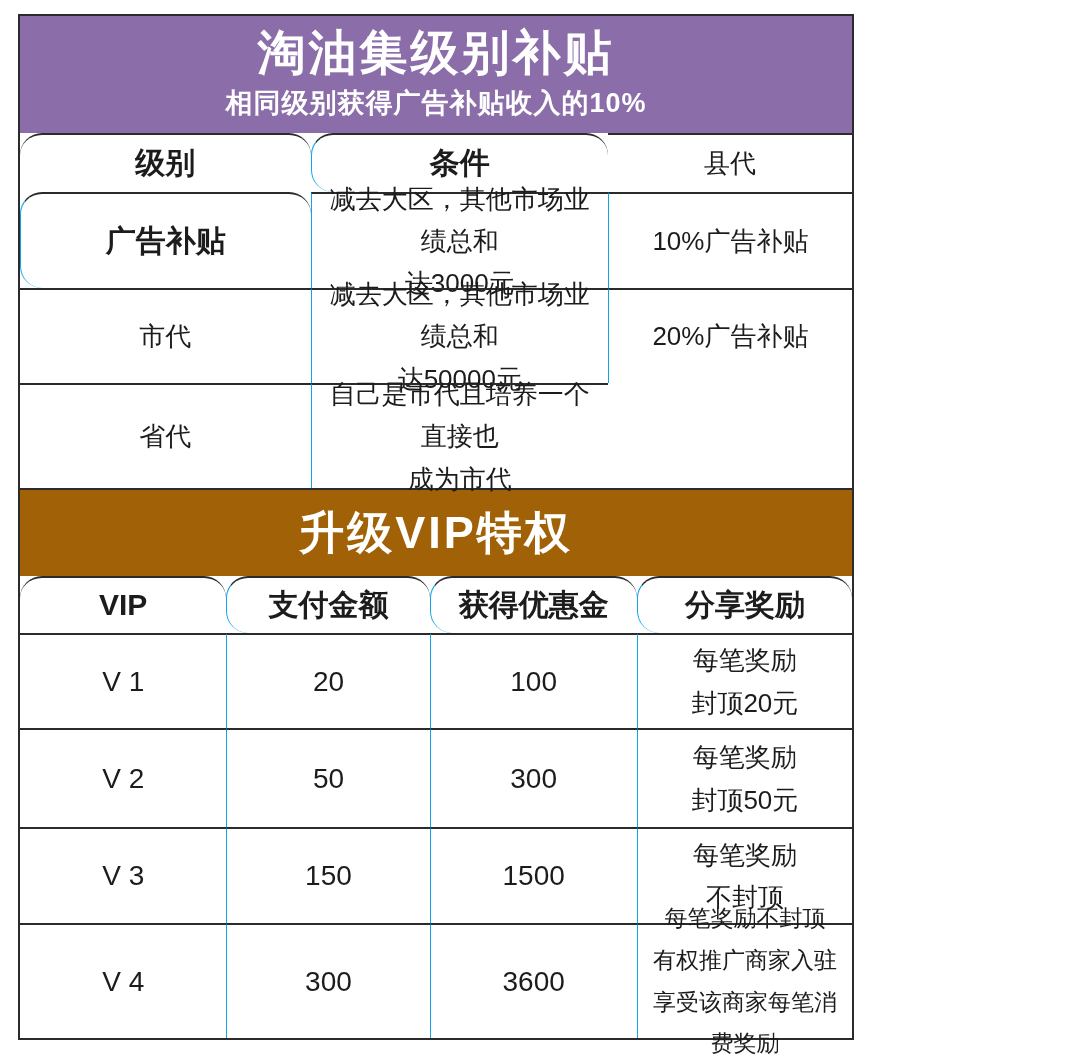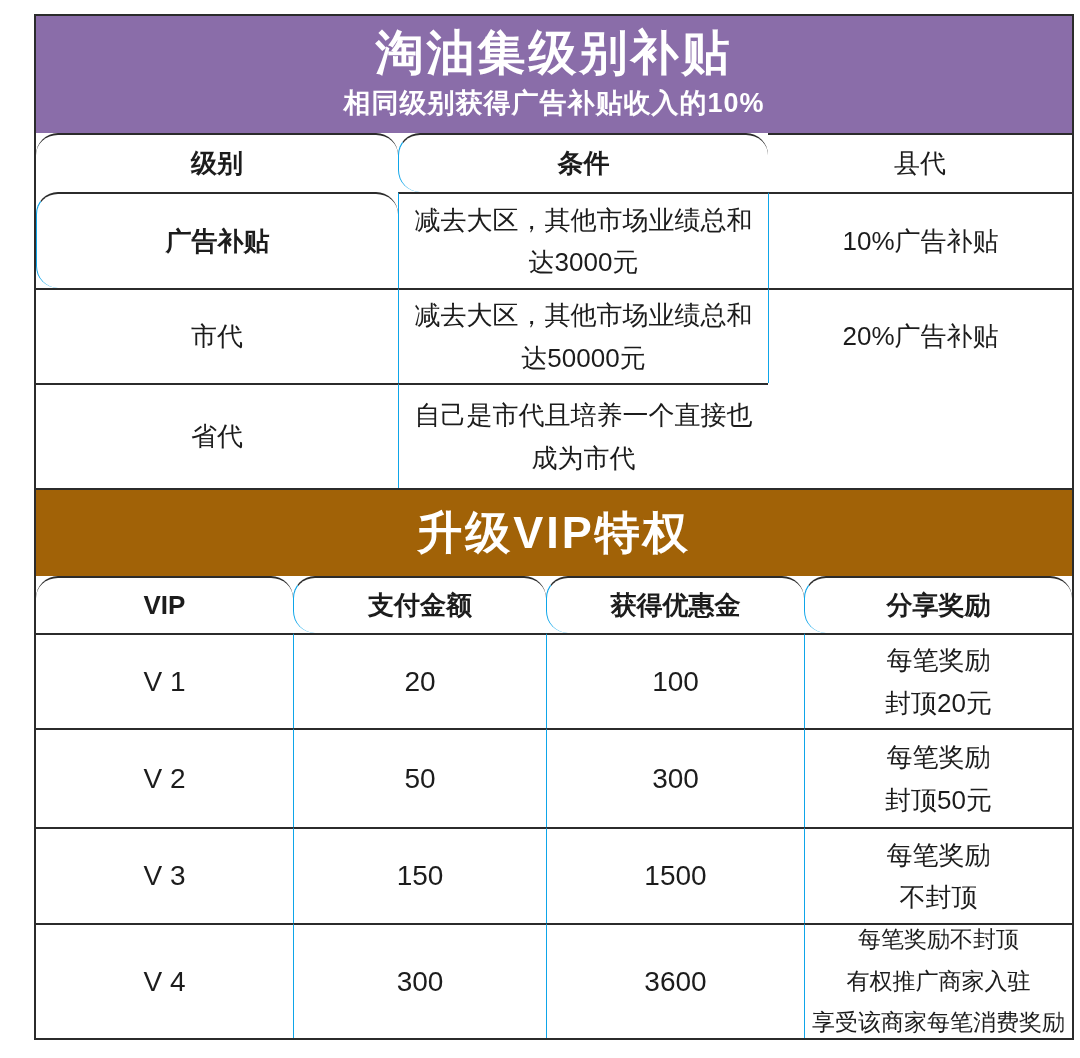--- a/index.html
+++ b/index.html
@@ -5,24 +5,23 @@
   * { margin: 0; padding: 0; box-sizing: border-box; }
   html, body {
     width: 1080px; height: 1058px;
     background: #ffffff;
     font-family: "Liberation Sans", "DejaVu Sans", sans-serif;
     color: #1c1c1c;
   }
   .sheet {
     position: absolute;
     left: 18px; top: 14px;
-    width: 1040px;
+    width: 836px;
     border: 2px solid #2b2b2b;
     background: #ffffff;
-    margin-left: 16px;
   }
   
   .banner {
     display: flex; flex-direction: column;
     align-items: center; justify-content: center;
     text-align: center;
   }
   .banner.purple { height: 117px; background: #8A6DA9; gap: 7px; }
   .banner.red    { height: 88px;  background: #a16207; border-top: 2px solid #2b2b2b; }
   .banner-title {
@@ -52,21 +51,21 @@
   .c {
     display: flex; align-items: center; justify-content: center;
     text-align: center;
     border-top: 2px solid #2b2b2b;
     font-size: 26px;
     line-height: 1.62;
     white-space: pre-line;
     padding: 2px 6px;
   }
   .c.vline { border-left: 1px solid #0ea5e9; }
-  .c.head { font-weight: 700; font-size: 26px; border-radius: 22px; }
+  .c.head { font-weight: 700; font-size: 30px; border-radius: 22px; }
   .c.num  { font-size: 28px; }
   .c.small { font-size: 23px; line-height: 1.82; }
 </style>
 </head>
 <body>
 
 <div class="sheet">
 
   <div class="banner purple">
     <div class="banner-title">淘油集级别补贴</div>

